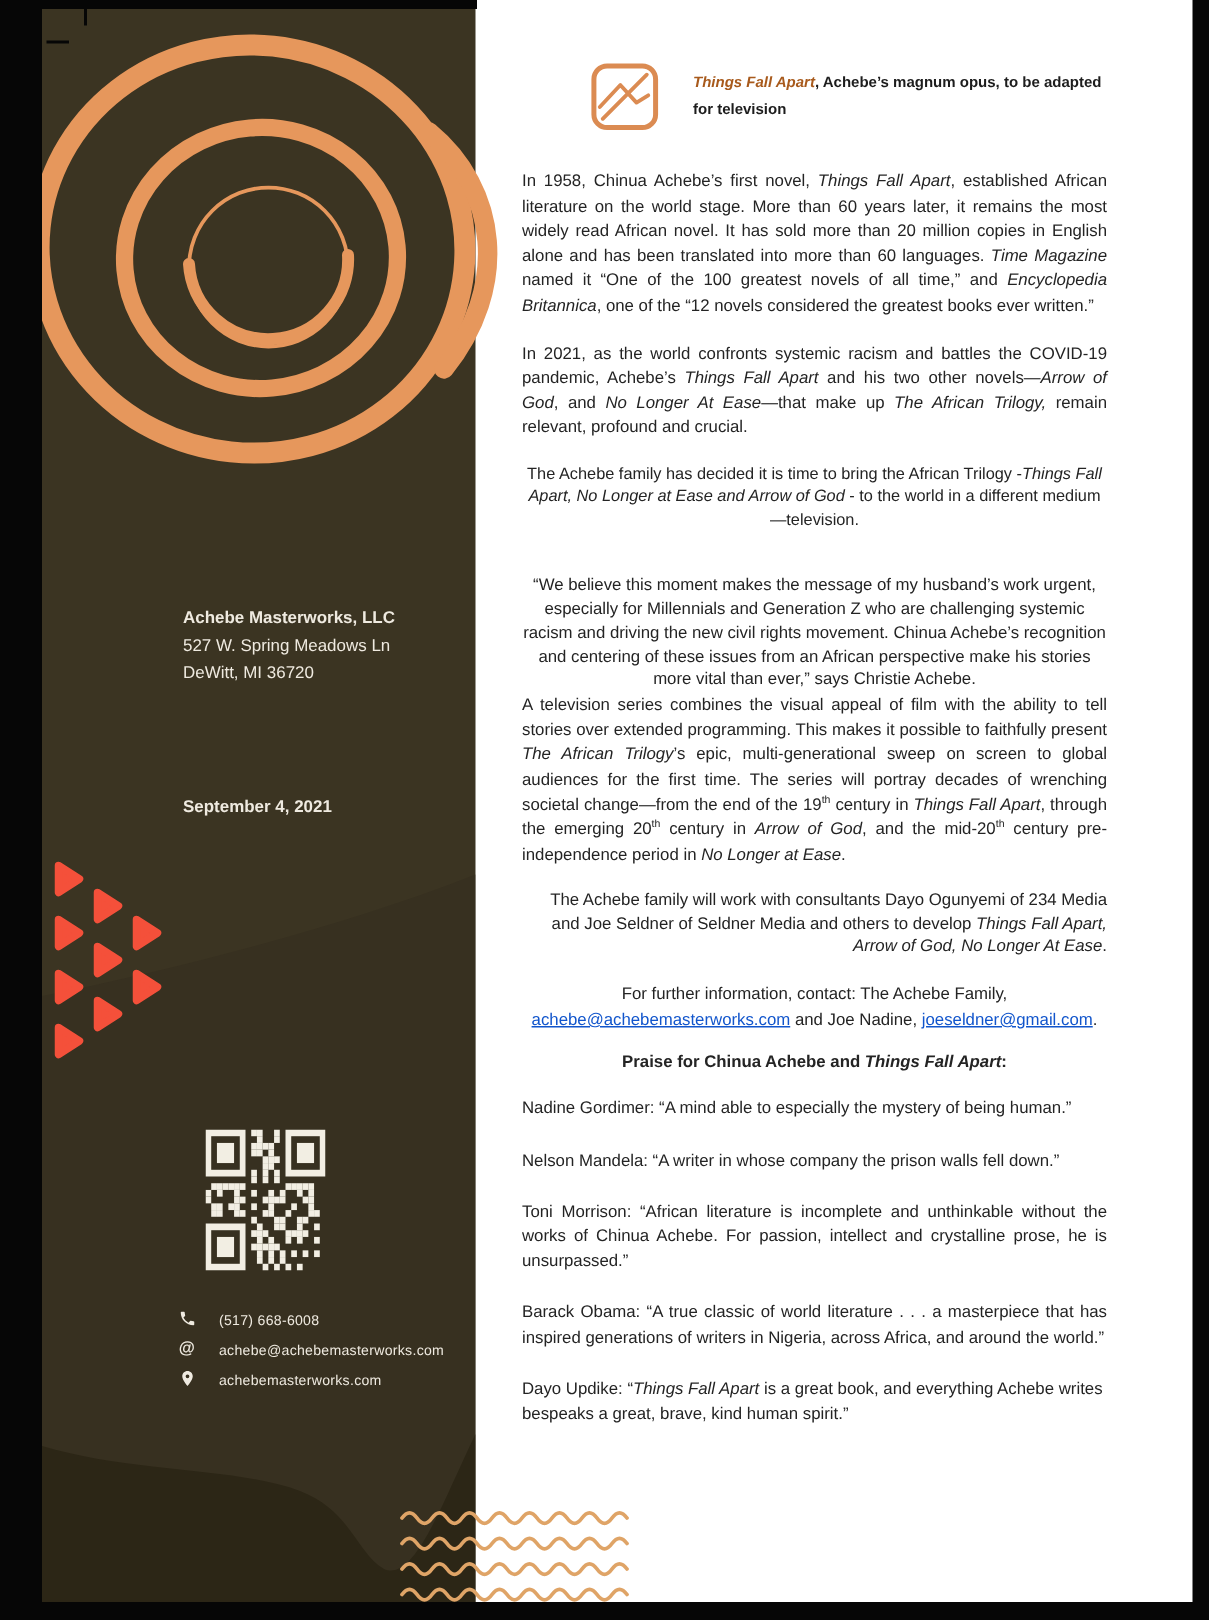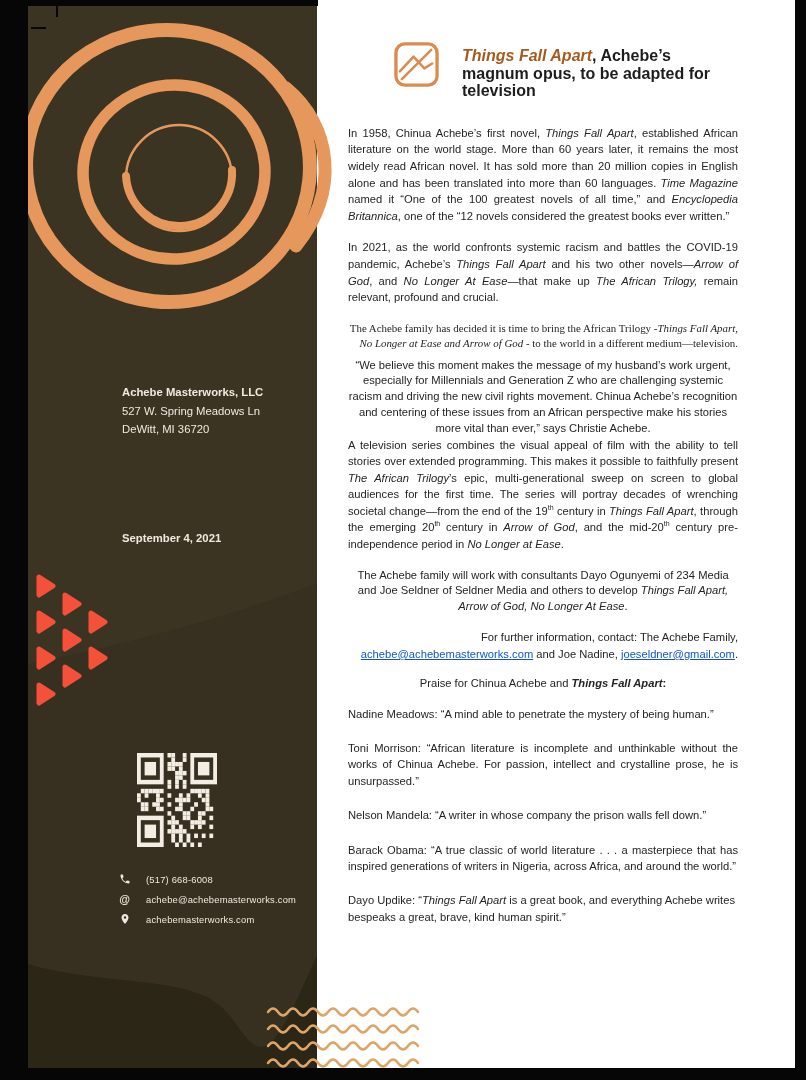--- a/index.html
+++ b/index.html
@@ -23,45 +23,45 @@
   .ring{fill:none;stroke:var(--ring-orange);stroke-linecap:round;}
   .r-outer{stroke-width:14px;}
   .r-bump{stroke-width:13px;}
   .r-mid{stroke-width:11.5px;}
   .r-inner-thin{stroke-width:2.5px;}
   .r-inner-thick{stroke-width:8px;}
   .tone-mid{fill:var(--sidebar-mid);}
   .tone-dark{fill:var(--sidebar-dark);}
   .tri{fill:var(--triangle-red);stroke:var(--triangle-red);stroke-width:5px;stroke-linejoin:round;}
 
-  .org-block{position:absolute;left:94px;top:377px;color:var(--text-light);font-size:11.3px;line-height:18.5px;}
+  .org-block{position:absolute;left:94px;top:397px;color:var(--text-light);font-size:11.3px;line-height:18.5px;}
   .org-name{font-weight:bold;}
   .release-date{position:absolute;left:94px;top:526px;color:var(--text-light);font-size:11.3px;font-weight:bold;}
 
   .qr-wrap{position:absolute;left:109px;top:747px;width:80px;height:94px;}
   .contacts{position:absolute;left:90px;top:866px;}
   .contact-row{display:flex;align-items:flex-end;margin-bottom:7px;}
   .contact-icon{width:13px;height:13px;flex:none;margin-right:15px;display:flex;align-items:center;justify-content:center;}
   .contact-icon svg{width:12px;height:12px;fill:var(--text-light);}
   .contact-icon .at-glyph{color:var(--text-light);font-size:11px;font-weight:bold;}
   .contact-text{color:var(--text-light);font-size:9.4px;letter-spacing:.2px;}
 
   
   .content{position:absolute;left:348px;top:0;width:390px;z-index:2;color:var(--body-text);}
   .title-row{display:flex;margin-top:41px;margin-bottom:25px;}
   .logo{width:47px;height:47px;margin-left:45px;margin-right:22px;flex:none;}
   .logo .lg{fill:none;stroke:var(--logo-orange);stroke-linecap:round;stroke-linejoin:round;}
-  .doc-title{font-size:16px;line-height:17.6px;font-weight:bold;width:278px;margin:6px 0 0 0;color:#1d1d1d;}
+  .doc-title{font-size:10px;line-height:17.6px;font-weight:bold;width:278px;margin:6px 0 0 0;color:#1d1d1d;}
   .accent{color:var(--title-accent);}
 
   .para{font-size:11.2px;line-height:16.6px;text-align:justify;margin:0 0 15px 0;}
-  .para.p3{font-size:10.9px;line-height:15.4px;text-align:right;margin-bottom:6px;font-family:Liberation Serif, serif;}
+  .para.p3{font-size:10.9px;line-height:15.4px;text-align:center;margin-bottom:28px;}
   .para.p4{line-height:15.8px;text-align:center;margin-bottom:0;}
-  .para.p6{line-height:15.6px;text-align:center;}
-  .para.p7{text-align:right;margin-bottom:14px;}
+  .para.p6{line-height:15.6px;text-align:right;}
+  .para.p7{text-align:center;margin-bottom:14px;}
   sup{font-size:7px;line-height:0;}
   .link{color:var(--link-blue);text-decoration:underline;cursor:pointer;}
   .praise-heading{font-size:11.2px;font-weight:bold;text-align:center;margin:0 0 17px 0;}
   .quote{font-size:11.2px;line-height:16.4px;text-align:left;margin:0 0 18px 0;}
   .quote.justify{text-align:justify;}
 
   
   .waves{position:absolute;left:266px;top:1004px;width:158px;height:66px;z-index:4;overflow:visible;}
   .wave{fill:none;stroke:var(--wave-orange);stroke-width:2.5px;stroke-linecap:round;}
 </style>
@@ -262,24 +262,24 @@
     </header>
 
     <p class="para"><span>In 1958, Chinua Achebe’s first novel, </span><span style="font-style: italic;">Things Fall Apart</span><span>, established African literature on the world stage. More than 60 years later, it remains the most widely read African novel. It has sold more than 20 million copies in English alone and has been translated into more than 60 languages. </span><span style="font-style: italic;">Time Magazine</span><span> named it “One of the 100 greatest novels of all time,” and </span><span style="font-style: italic;">Encyclopedia Britannica</span><span>, one of the “12 novels considered the greatest books ever written.”</span></p>
     <p class="para"><span>In 2021, as the world confronts systemic racism and battles the COVID-19 pandemic, Achebe’s </span><span style="font-style: italic;">Things Fall Apart</span><span> and his two other novels—</span><span style="font-style: italic;">Arrow of God</span><span>, and </span><span style="font-style: italic;">No Longer At Ease</span><span>—that make up </span><span style="font-style: italic;">The African Trilogy,</span><span> remain relevant, profound and crucial.</span></p>
     <p class="para p3"><span>The Achebe family has decided it is time to bring the African Trilogy -</span><span style="font-style: italic;">Things Fall Apart, No Longer at Ease  and Arrow of God</span><span> - to the world in a different medium—television.</span></p>
     <p class="para p4"><span>“We believe this moment makes the message of my husband’s work urgent, especially for Millennials and Generation Z who are challenging systemic racism and driving the new civil rights movement. Chinua Achebe’s recognition and centering of these issues from an African perspective make his stories more vital than ever,” says Christie Achebe.</span></p>
     <p class="para"><span>A television series combines the visual appeal of film with the ability to tell stories over extended programming. This makes it possible to faithfully present </span><span style="font-style: italic;">The African Trilogy</span><span>’s epic, multi-generational sweep on screen to global audiences for the first time.  The series will portray decades of wrenching societal change—from the end of the 19</span><sup>th</sup><span> century in </span><span style="font-style: italic;">Things Fall Apart</span><span>, through the emerging 20</span><sup>th</sup><span> century in </span><span style="font-style: italic;">Arrow of God</span><span>, and the mid-20</span><sup>th</sup><span> century pre-independence period in </span><span style="font-style: italic;">No Longer at Ease</span><span>.</span></p>
     <p class="para p6"><span>The Achebe family will work with consultants Dayo Ogunyemi of 234 Media and Joe Seldner of Seldner Media and others to develop </span><span style="font-style: italic;">Things Fall Apart, Arrow of God, No Longer At Ease</span><span>.</span></p>
     <p class="para p7"><span>For further information, contact: The Achebe Family,</span><br><a class="link">achebe@achebemasterworks.com</a><span>  and Joe Nadine, </span><a class="link">joeseldner@gmail.com</a><span>.</span></p>
 
-    <h2 class="praise-heading"><span style="font-weight: normal;">Praise for Chinua Achebe and </span><span style="font-style: italic; font-weight: bold;">Things Fall Apart</span><span style="font-weight: bold;">:</span></h2>
-    <p class="quote"><span>Nadine Meadows: “A mind able to penetrate the mystery of being human.”</span></p>
+    <h2 class="praise-heading"><span style="font-weight: bold;">Praise for Chinua Achebe and </span><span style="font-style: italic; font-weight: bold;">Things Fall Apart</span><span style="font-weight: bold;">:</span></h2>
+    <p class="quote"><span>Nadine Gordimer: “A mind able to especially the mystery of being human.”</span></p>
+    <p class="quote"><span>Nelson Mandela: “A writer in whose company the prison walls fell down.”</span></p>
     <p class="quote justify"><span>Toni Morrison: “African literature is incomplete and unthinkable without the works of Chinua Achebe. For passion, intellect and crystalline prose, he is unsurpassed.”</span></p>
-    <p class="quote"><span>Nelson Mandela: “A writer in whose company the prison walls fell down.”</span></p>
     <p class="quote justify"><span>Barack Obama: “A true classic of world literature . . . a masterpiece that has inspired generations of writers in Nigeria, across Africa, and around the world.”</span></p>
     <p class="quote"><span>Dayo Updike: “</span><span style="font-style: italic;">Things Fall Apart</span><span> is a great book, and everything Achebe writes bespeaks a great, brave, kind human spirit.”</span></p>
   </main>
 
   <svg class="waves" id="waves-svg" viewBox="0 0 158 66">
       <path d="M2 8 q5 -7 10 0 t10 0 t10 0 t10 0 t10 0 t10 0 t10 0 t10 0 t10 0 t10 0 t10 0 t10 0 t10 0 t10 0 t10 0" class="wave"></path>
       <path d="M2 25 q5 -7 10 0 t10 0 t10 0 t10 0 t10 0 t10 0 t10 0 t10 0 t10 0 t10 0 t10 0 t10 0 t10 0 t10 0 t10 0" class="wave"></path>
       <path d="M2 42 q5 -7 10 0 t10 0 t10 0 t10 0 t10 0 t10 0 t10 0 t10 0 t10 0 t10 0 t10 0 t10 0 t10 0 t10 0 t10 0" class="wave"></path>
       <path d="M2 59 q5 -7 10 0 t10 0 t10 0 t10 0 t10 0 t10 0 t10 0 t10 0 t10 0 t10 0 t10 0 t10 0 t10 0 t10 0 t10 0" class="wave"></path>
     </svg>

